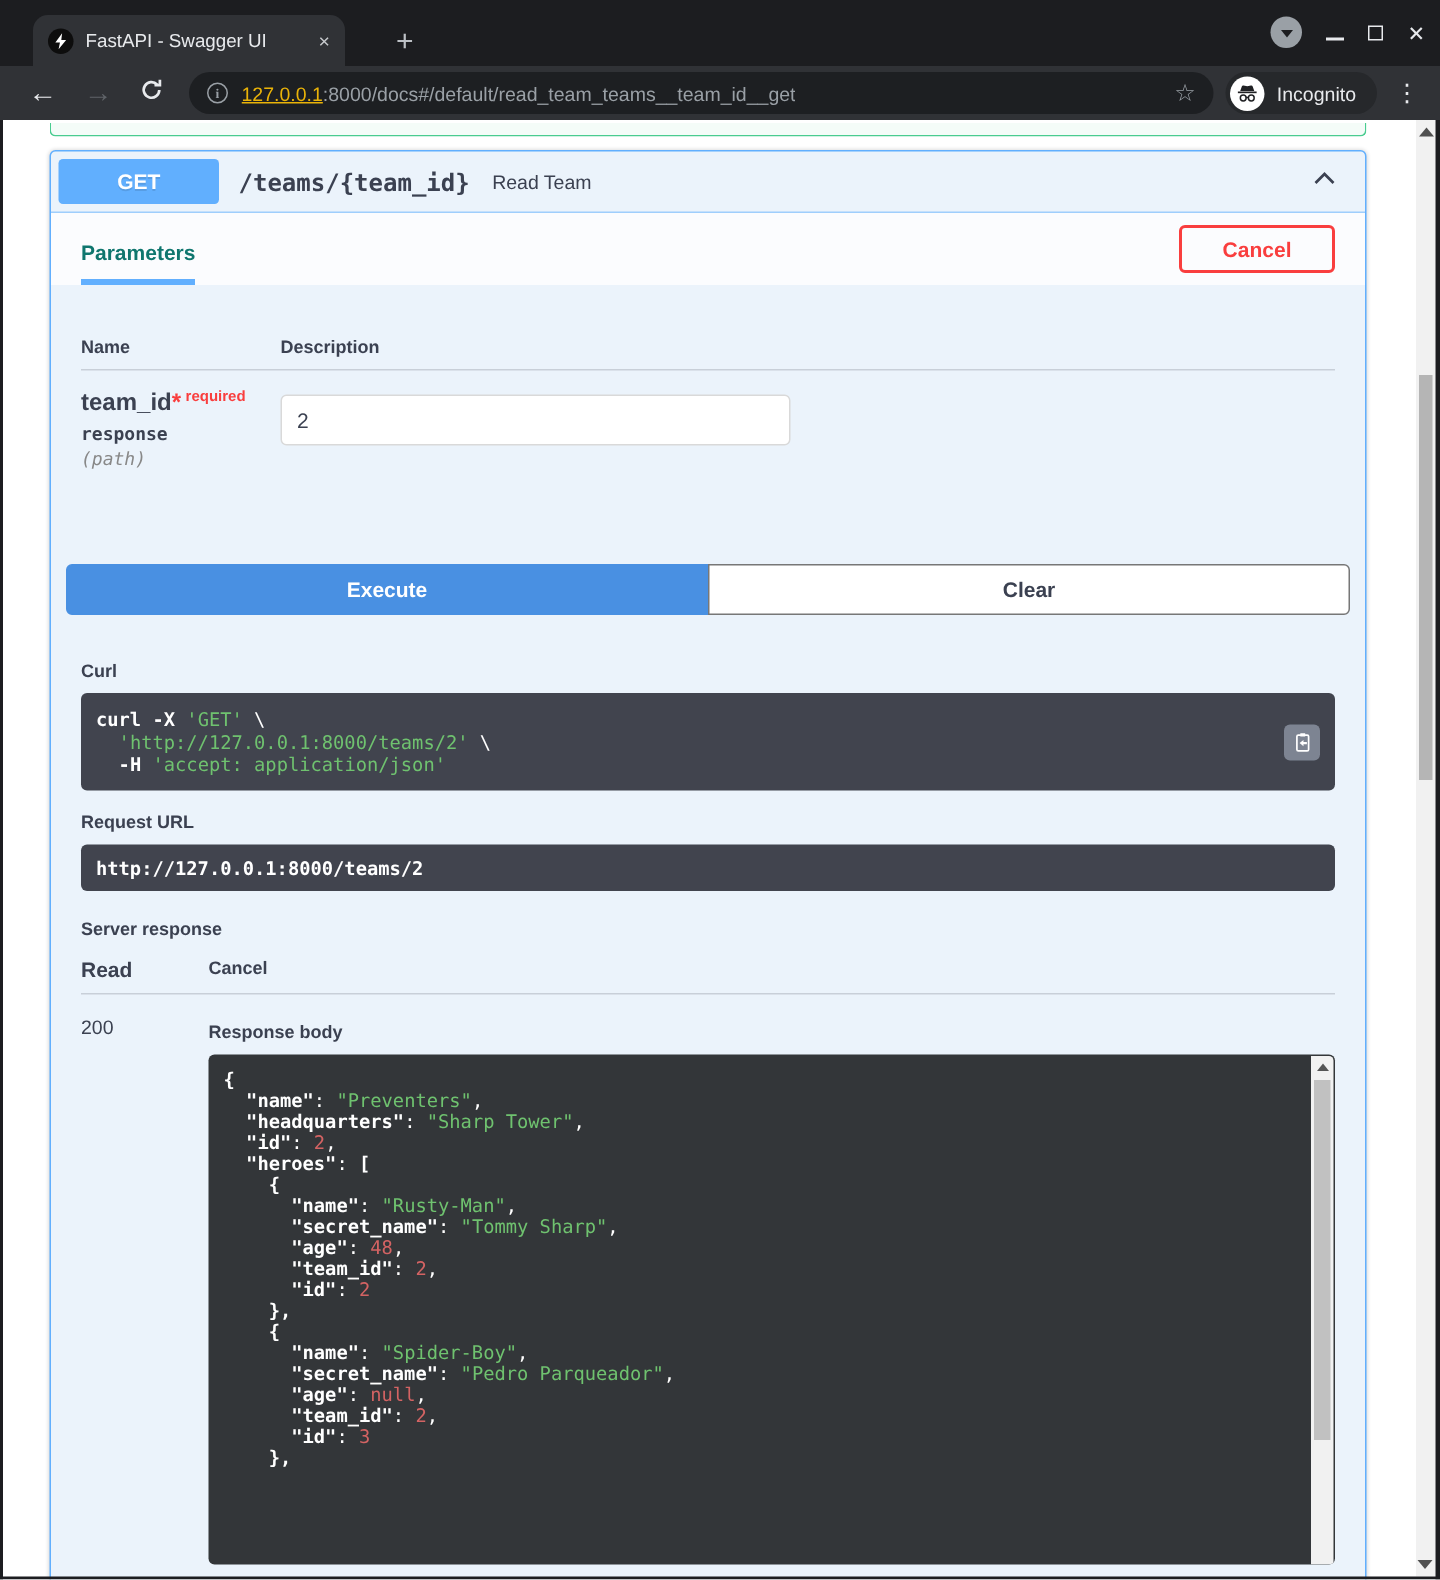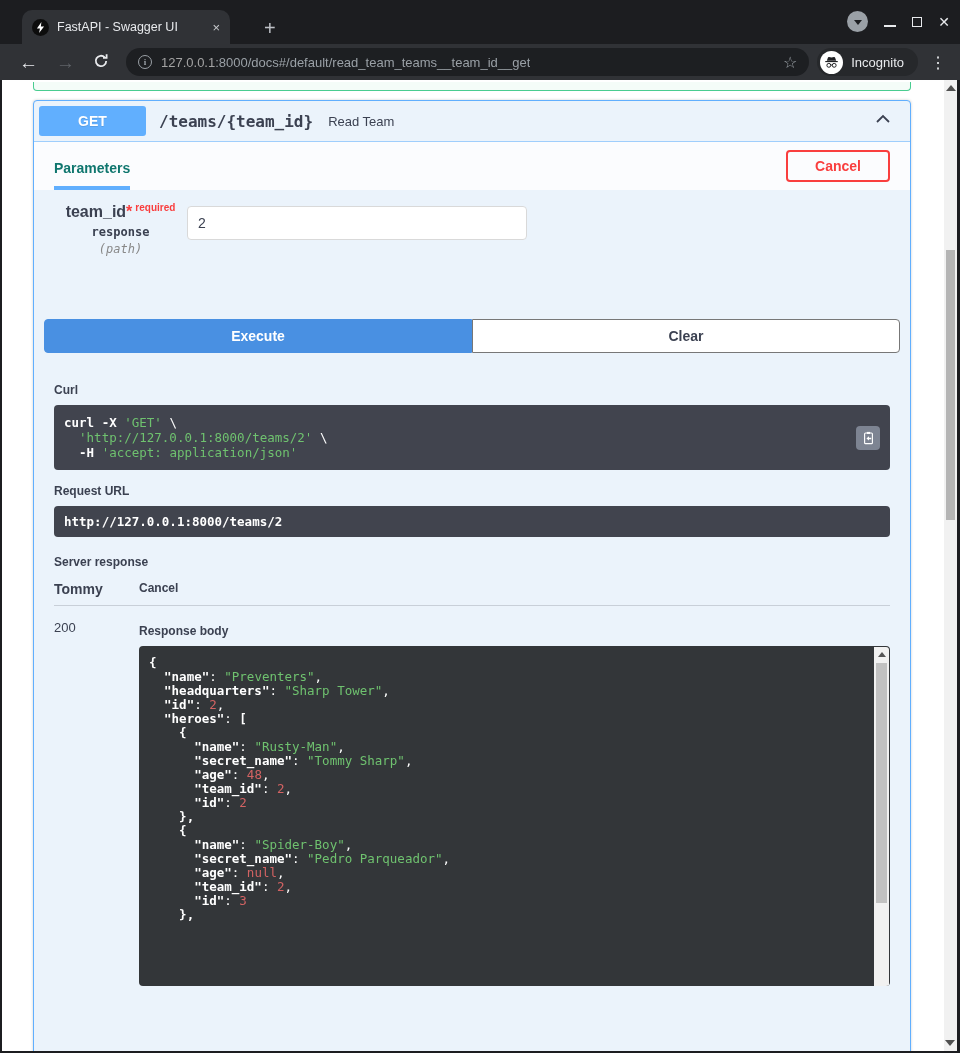--- a/index.html
+++ b/index.html
@@ -27,21 +27,21 @@
 
   .toolbar { height:36px; background:#303236; display:flex; align-items:center; padding:0 10px; }
   .nav-ico { font-size:19px; color:#e8eaed; margin:0 9px; line-height:1; }
   .nav-ico.disabled { color:#5f6368; }
   .omnibox { flex:1; height:28px; background:#1d1f22; border-radius:14px; display:flex;
              align-items:center; padding:0 12px; margin:0 8px; min-width:0; }
   .info-ico { width:14px; height:14px; border:1.4px solid #9aa0a6; border-radius:50%;
               color:#9aa0a6; font-size:9px; font-weight:bold; display:flex; align-items:center;
               justify-content:center; margin-right:9px; flex:0 0 auto; font-family:"Liberation Serif", serif; }
   .url { font-size:13px; white-space:nowrap; overflow:hidden; }
-  .url .host { color:#a3a3a3; }
+  .url .host { color:#eab308;text-decoration:underline; }
   .url .rest { color:#9aa0a6; }
   .star { margin-left:auto; color:#9aa0a6; font-size:16px; }
   .incog { height:28px; background:#26282b; border-radius:14px; display:flex; align-items:center;
            padding:2px 14px 2px 3px; margin-right:6px; }
   .incog-circle { width:23px; height:23px; background:#fff; border-radius:50%; display:flex;
                   align-items:center; justify-content:center; margin-right:8px; }
   .incog-label { color:#e8eaed; font-size:13px; }
   .dots { color:#e8eaed; font-size:16px; margin:0 4px 0 6px; }
 
   
@@ -67,21 +67,21 @@
           padding-bottom:10px; border-bottom:4px solid #61affe; }
   .btn-cancel { background:transparent; border:2px solid #f93e3e; color:#f93e3e; font-weight:bold;
                 font-size:14px; padding:6px 27px; border-radius:4px; cursor:pointer;
                 font-family:"Liberation Sans", sans-serif; }
 
   .params-thead { display:flex; margin:0 20px; padding:34px 0 8px; border-bottom:1px solid rgba(59,65,81,.2); }
   .col-name { width:133px; font-size:12px; font-weight:bold; color:#3b4151; }
   .col-desc { font-size:12px; font-weight:bold; color:#3b4151; }
 
   .param-row { display:flex; margin:0 20px; padding-top:12px; }
-  .param-left { width:133px;text-align:center; }
+  .param-left { width:133px; }
   .pname { font-size:16px; font-weight:bold; color:#3b4151; }
   .pstar { color:#f93e3e; font-weight:bold; }
   .preq { color:#f93e3e; font-size:10px; vertical-align:super; margin-left:3px; }
   .ptype { font-family:"DejaVu Sans Mono", monospace; font-weight:bold; font-size:12px;
            color:#3b4151; margin-top:4px; }
   .ploc { font-family:"DejaVu Sans Mono", monospace; font-style:italic; font-size:12px;
           color:#888; margin-top:3px; }
   .param-input { width:340px; height:34px; margin-top:4px; border:1px solid #d9d9d9; border-radius:4px;
                  padding:0 10px; font-size:14px; color:#3b4151; background:#fff;
                  font-family:"Liberation Sans", sans-serif; }
@@ -212,20 +212,24 @@
                 <polyline points="4,13 10,7 16,13" fill="none" stroke="#3b4151" stroke-width="1.8"></polyline>
               </svg>
           </span>
         </div>
 
         <div class="tab-row">
           <span class="ptab">Parameters</span>
           <button class="btn-cancel">Cancel</button>
         </div>
 
+        <div class="params-thead">
+          <span class="col-name">Name</span>
+          <span class="col-desc">Description</span>
+        </div>
 
         <div class="param-row">
           <div class="param-left">
             <div class="pname"><span>team_id</span><span class="pstar">*</span><span class="preq">required</span></div>
             <div class="ptype">response</div>
             <div class="ploc">(path)</div>
           </div>
           <div class="param-right">
             <input class="param-input" value="2" style="">
           </div>
@@ -253,21 +257,21 @@
                 </svg>
             </span>
           </div>
 
           <div class="small-label mt14">Request URL</div>
           <div class="darkpre url-pre">http://127.0.0.1:8000/teams/2</div>
 
           <div class="small-label mt18">Server response</div>
 
           <div class="resp-thead">
-            <span class="col-code">Tommy</span>
+            <span class="col-code">Read</span>
             <span class="col-details">Cancel</span>
           </div>
 
           <div class="resp-row">
             <span class="status-code">200</span>
             <div class="resp-right">
               <div class="small-label rb-label">Response body</div>
               <div class="response-box">
                 <div>
                     <div class="code-line"><span class="tok-k">{</span></div>

